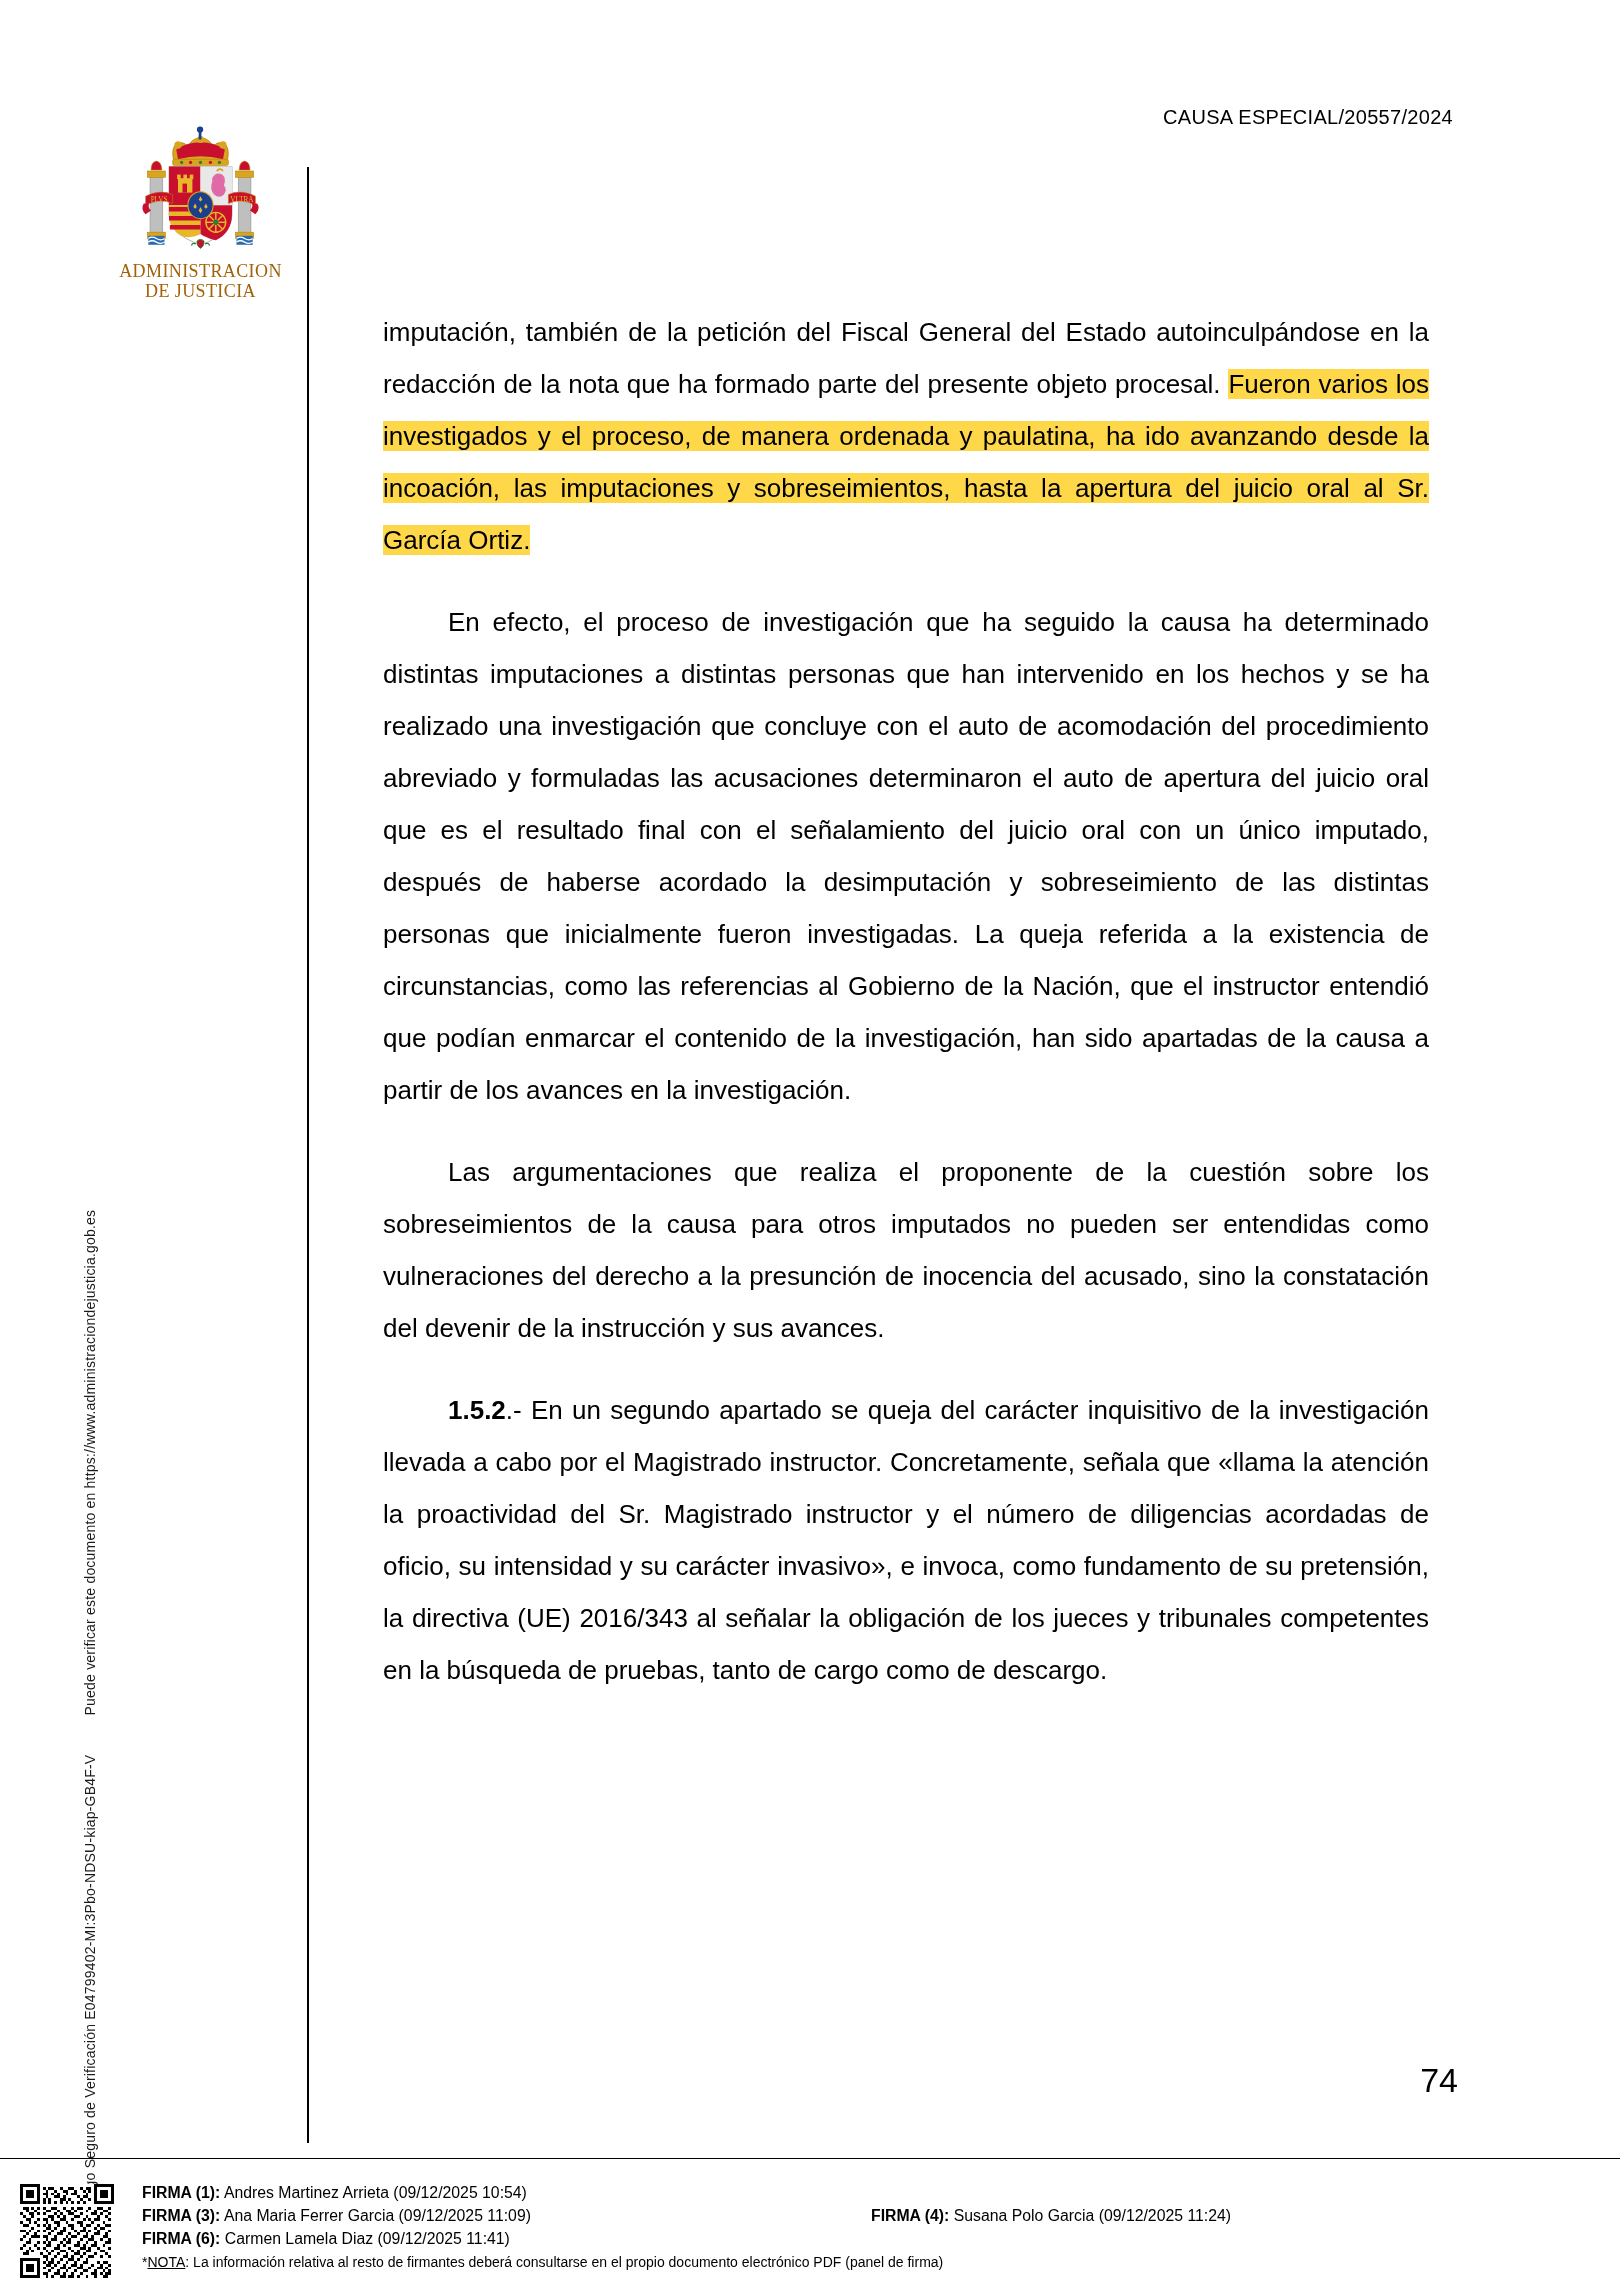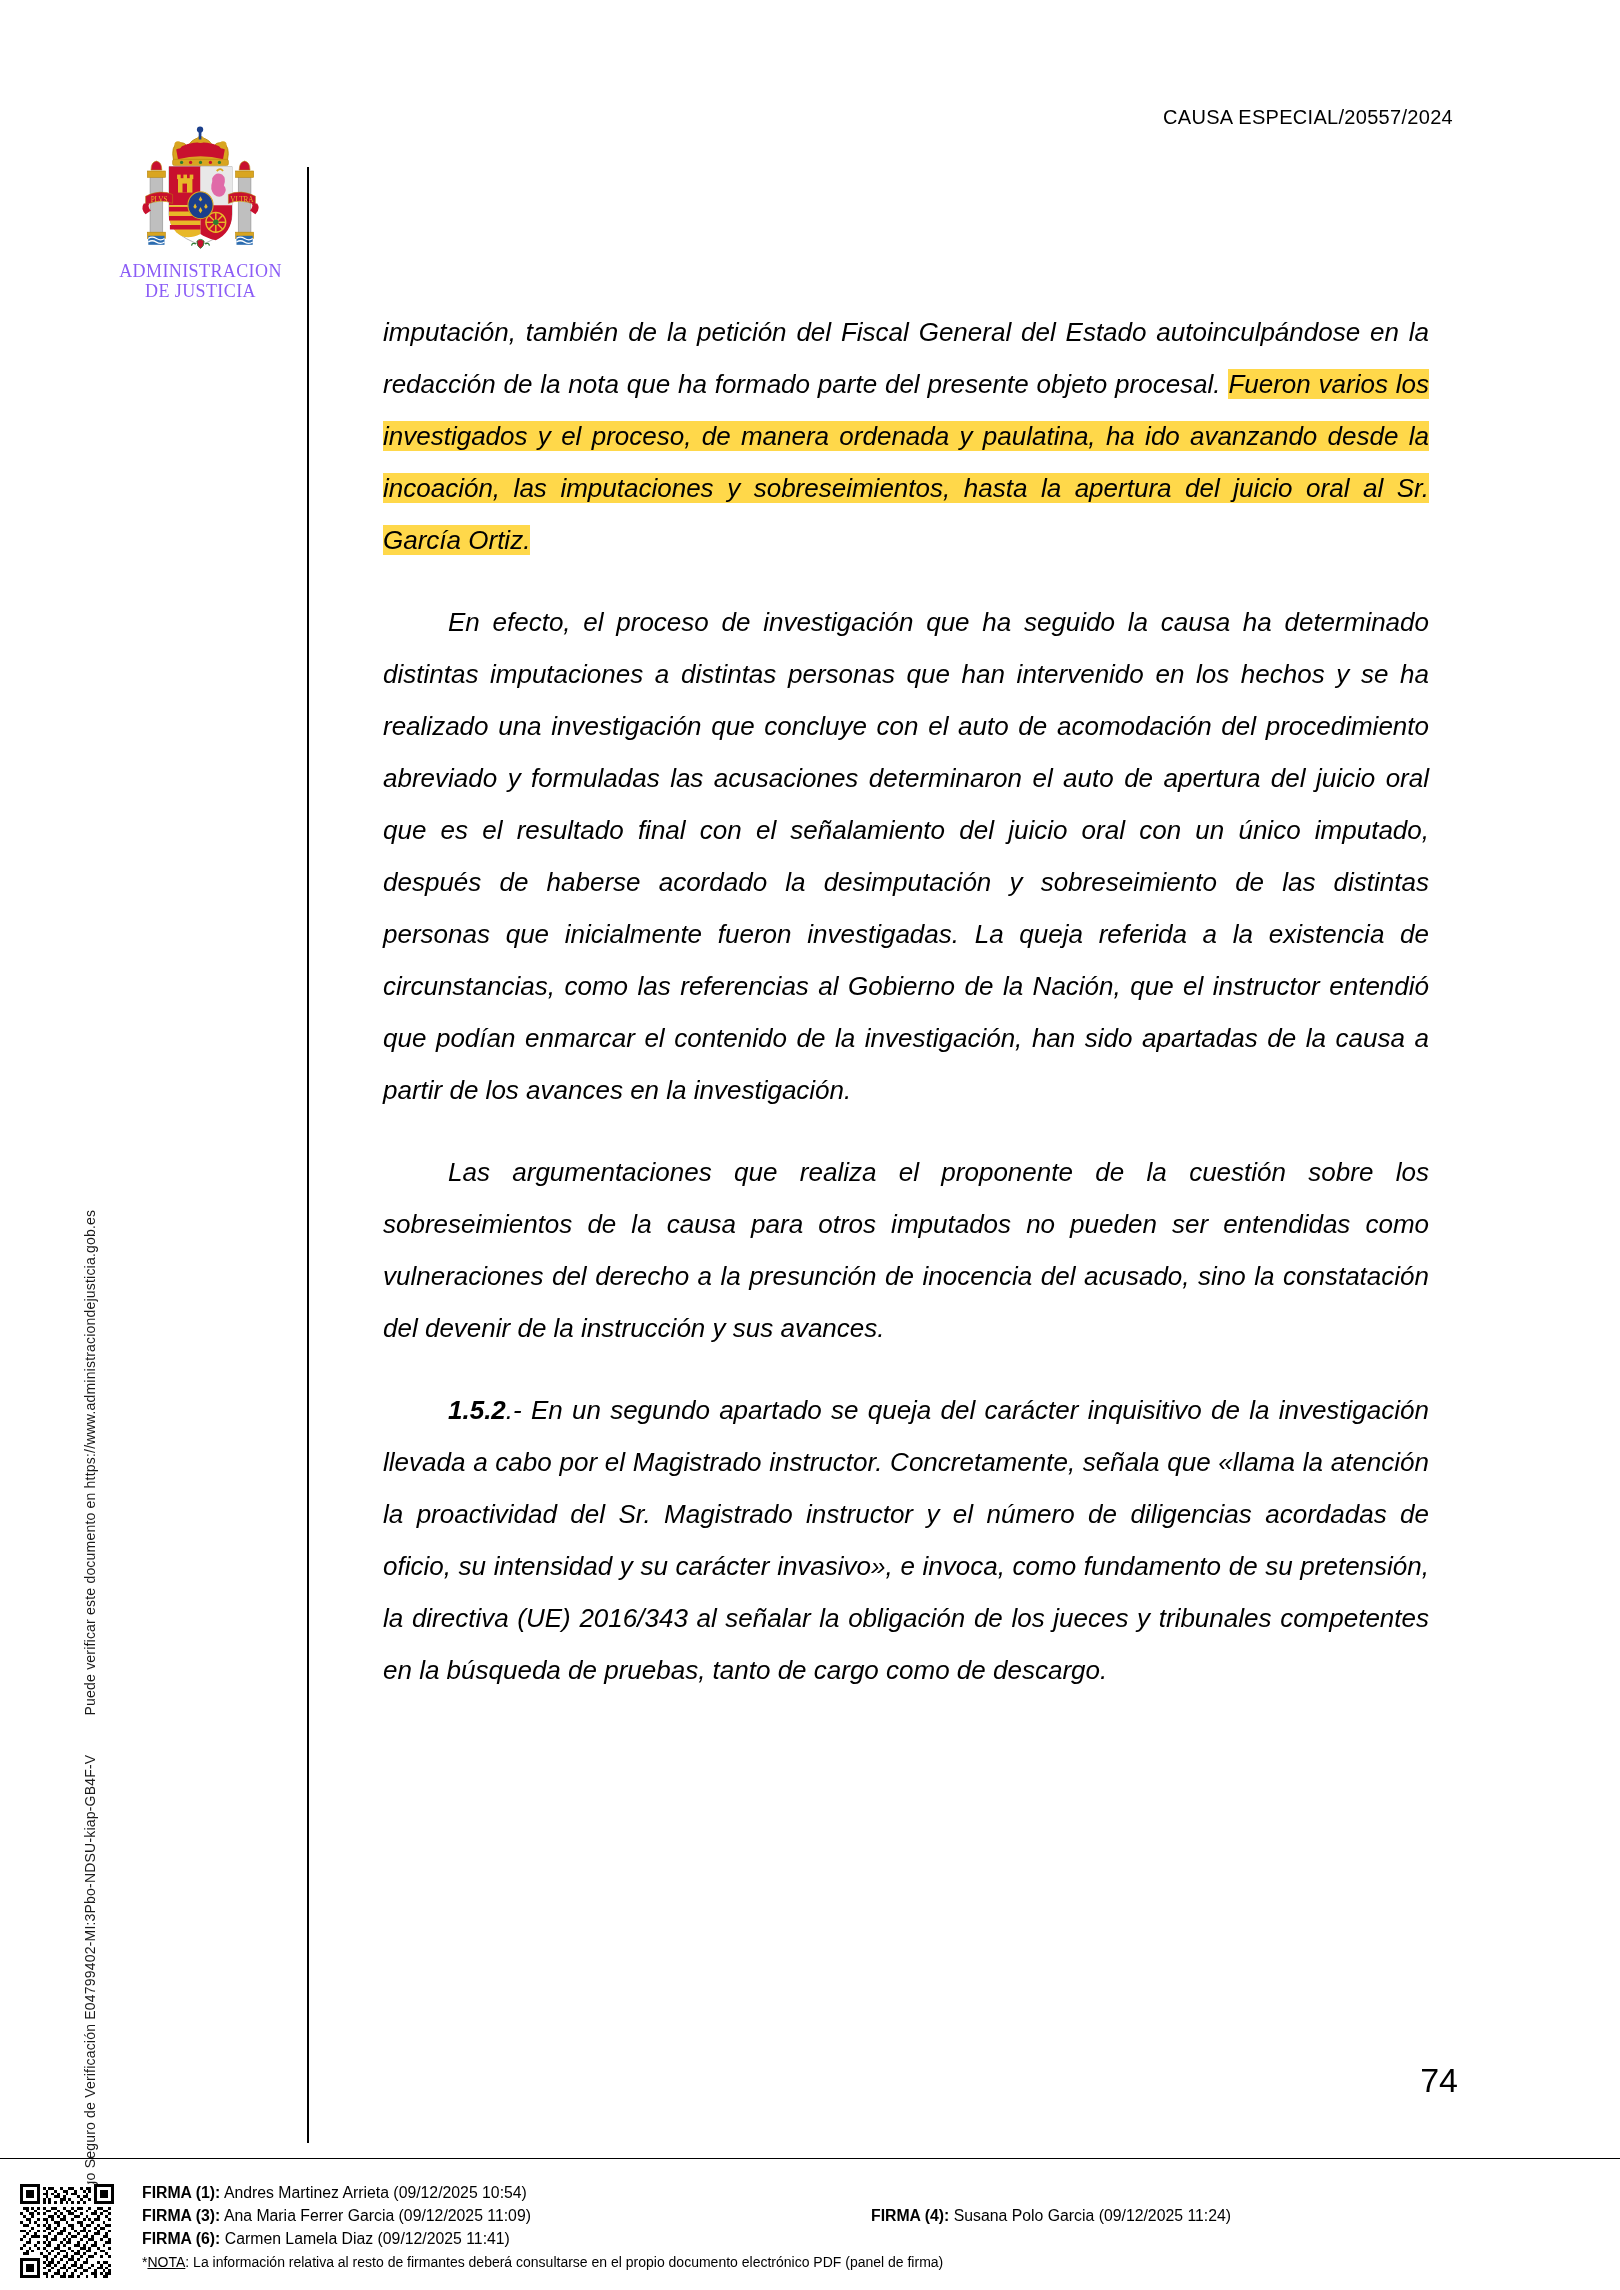--- a/index.html
+++ b/index.html
@@ -68,30 +68,29 @@
     top: 126px;
     width: 189px;
     text-align: center;
   }
   #coat-of-arms { display: block; margin: 0 auto; }
   #emblem-line-1, #emblem-line-2 {
     font-family: "Liberation Serif", serif;
     font-size: 18px;
     line-height: 1.12;
     letter-spacing: 0.4px;
-    color: #8b5cf6;
+    color: #a16207;
   }
 
   
   #body-column {
     position: absolute;
     left: 383px;
     top: 306px;
     width: 1046px;
-    font-style: italic;
   }
   .para {
     font-size: 26px;
     line-height: 52px;
     text-align: justify;
     text-justify: inter-word;
     margin: 0 0 29px 0;
     color: #000;
   }
   .para.indent { text-indent: 65px; }

